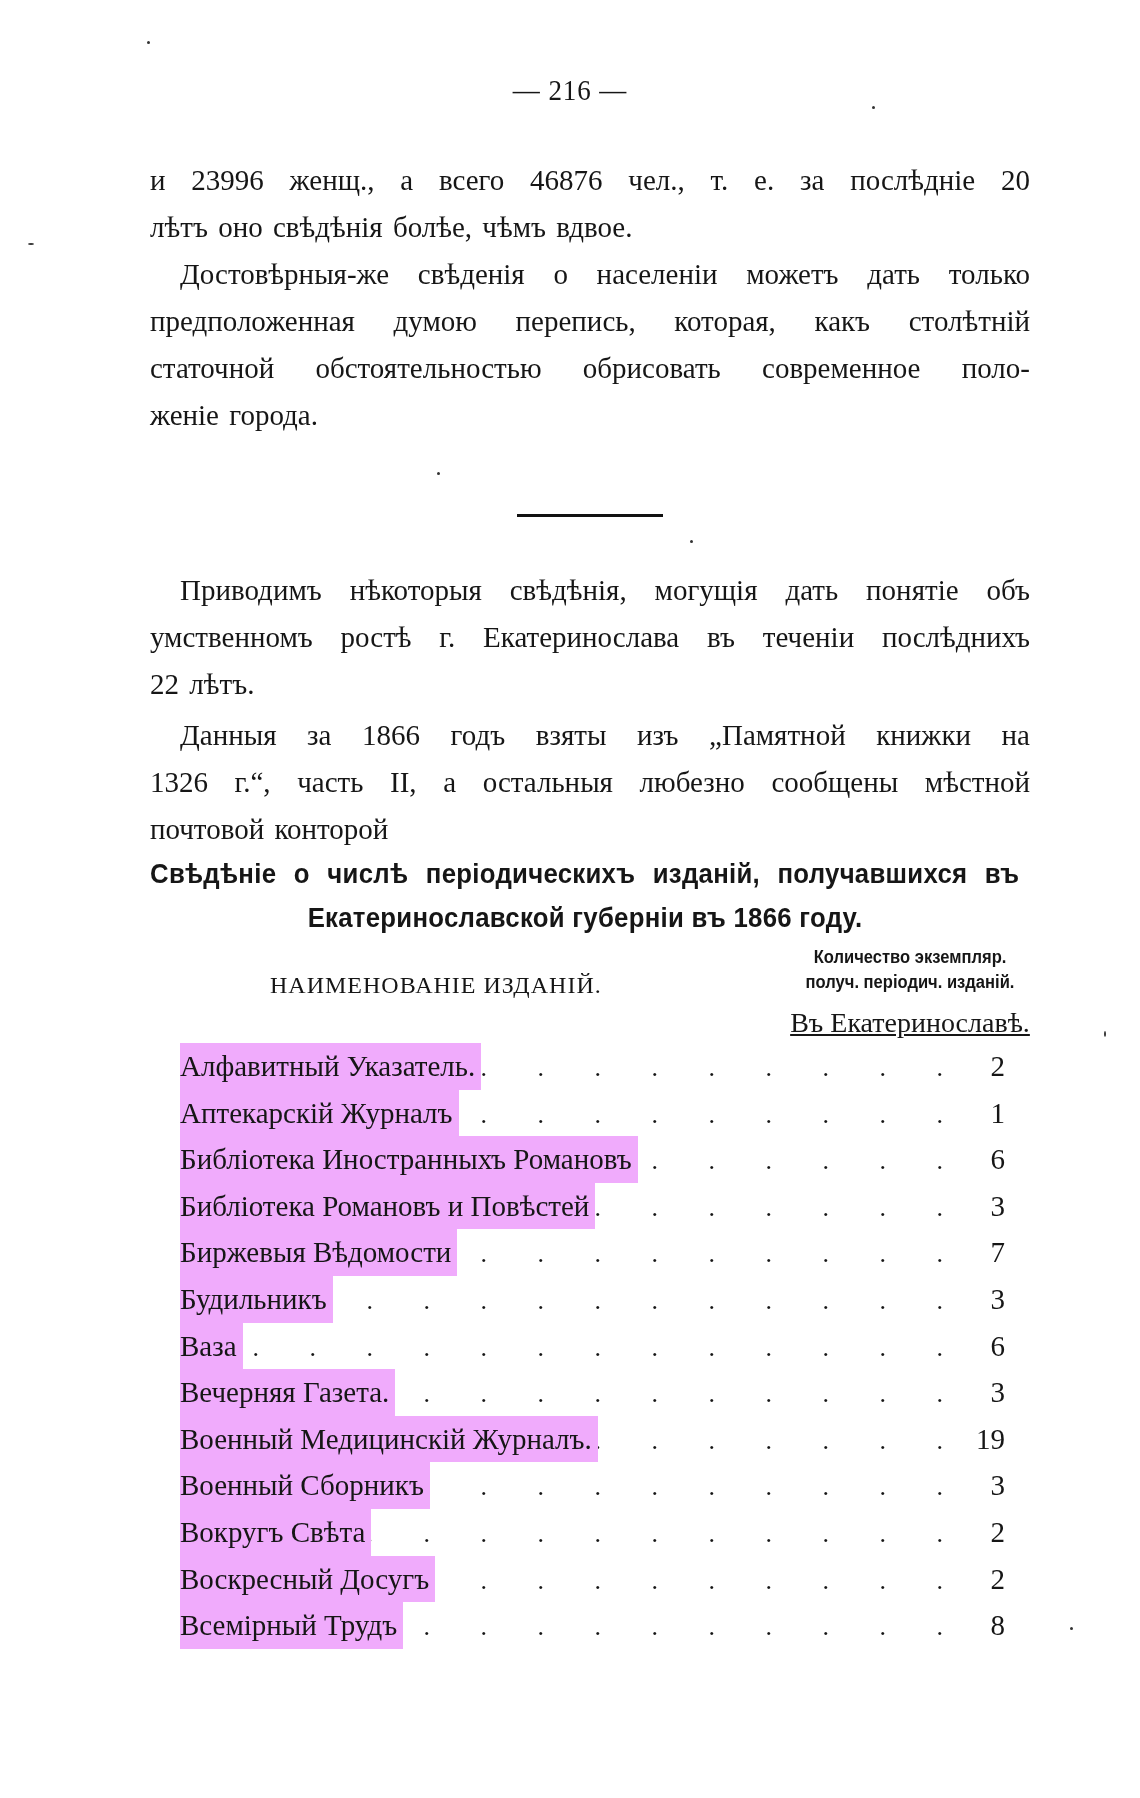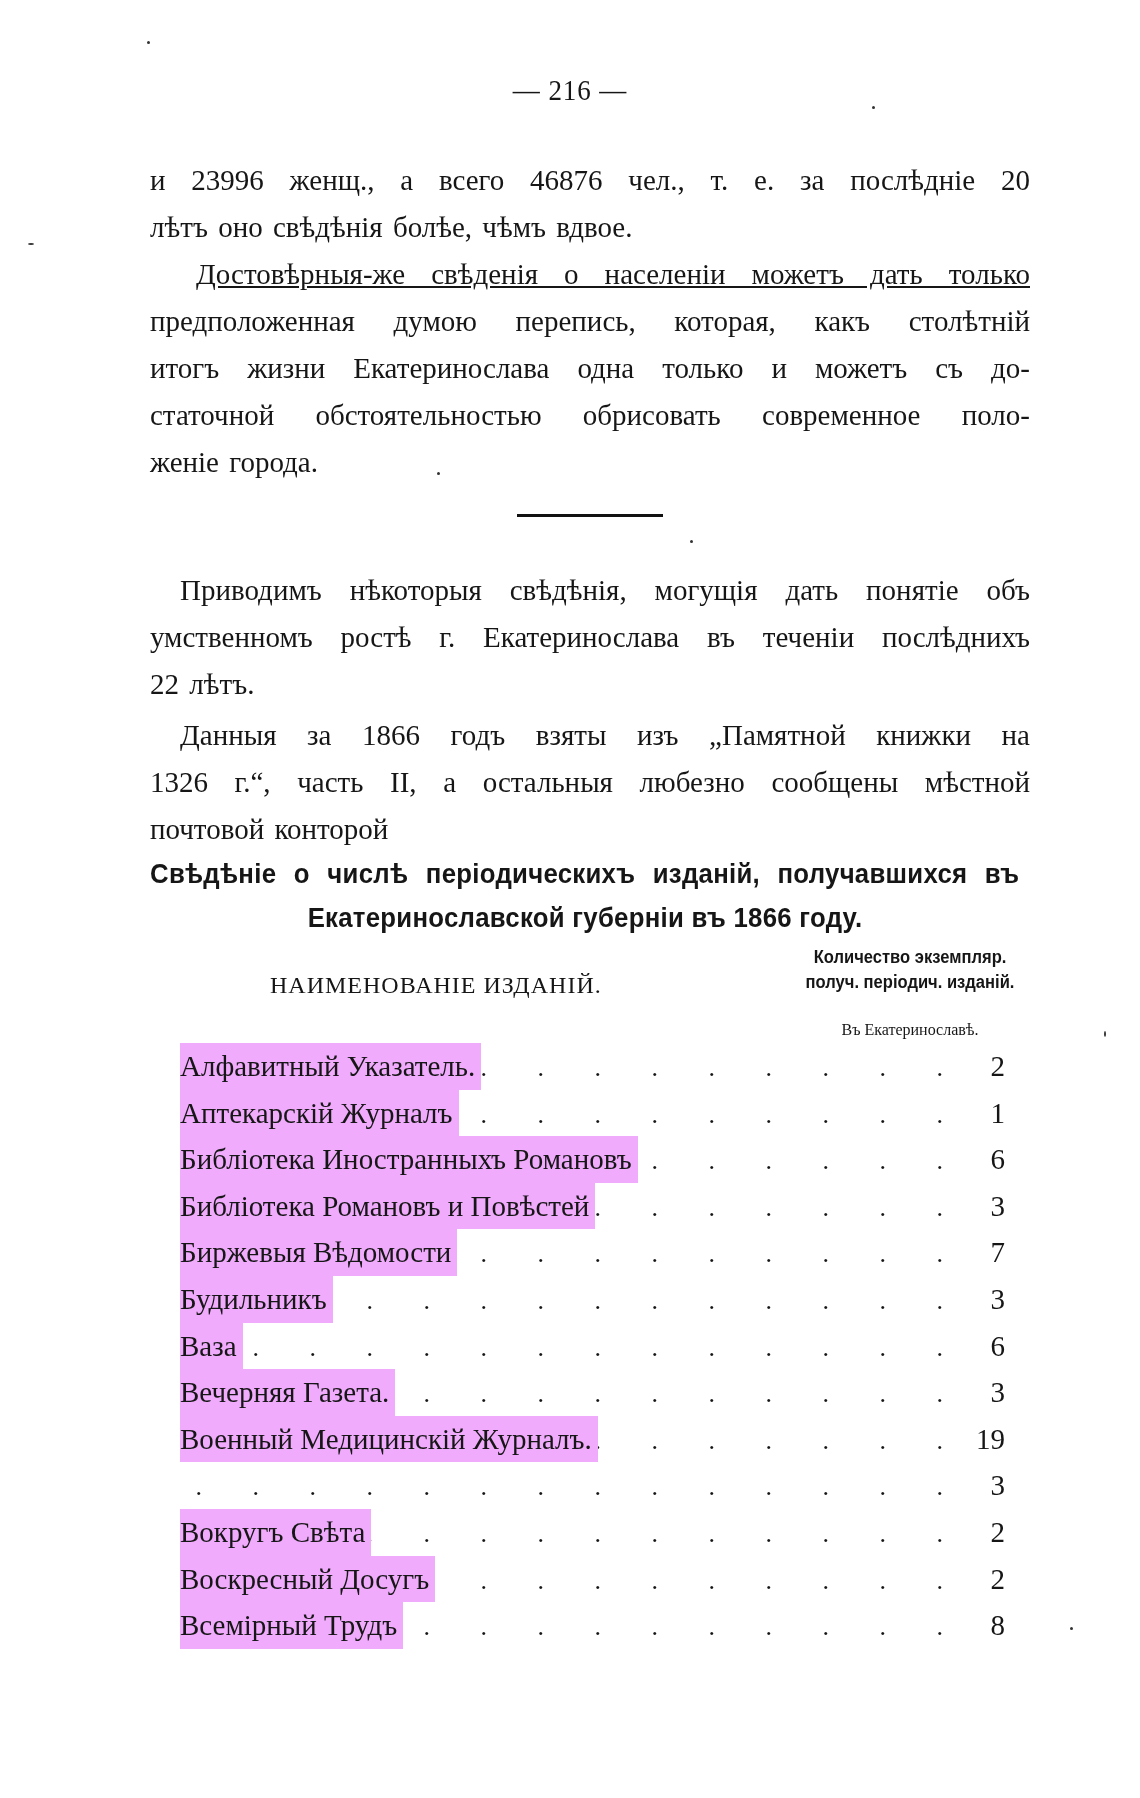--- a/index.html
+++ b/index.html
@@ -45,21 +45,21 @@
       text-align-last: justify;
       text-align: justify;
     }
     .line.last {
       text-align-last: left;
     }
     .block1 { top: 150px; }
     .block1 .l1 { margin-left: -30px; width: 880px; }
     .block1 .l2 { margin-left: -30px; }
     .block2 { top: 244px; }
-    .block2 .l1 { margin-left: 16px; text-decoration: underline; }
+    .block2 .l1 { margin-left: 0; }
     .block2 .cont { margin-left: -30px; width: 880px; }
     .rule {
       position: absolute;
       left: 517px;
       top: 507px;
       width: 146px;
       height: 3px;
       background: #111;
     }
     .block3 { top: 560px; }
@@ -100,23 +100,24 @@
     .col-head-right .h1, .col-head-right .h2 {
       display: block;
       font-family: "Liberation Sans", "DejaVu Sans", sans-serif;
       font-weight: bold;
       font-size: 18px;
       line-height: 25px;
       transform: scaleX(0.92);
     }
     .col-head-right .h3 {
       display: block;
-      font-size: 16px;
+      font-size: 28px;
       line-height: 36px;
-      margin-top: 17px;
+      margin-top: 10px;
+      text-decoration: underline;
     }
     .rows {
       position: absolute;
       left: 180px;
       top: 1036px;
       width: 825px;
     }
     .row {
       position: relative;
       height: 46.6px;
@@ -160,21 +161,20 @@
   <div class="page-number">— 216 —</div>
 
   <div class="text-block block1">
     <span class="line l1">и 23996 женщ., а всего 46876 чел., т. е. за послѣдніе 20</span>
     <span class="line l2 last">лѣтъ оно свѣдѣнія болѣе, чѣмъ вдвое.</span>
   </div>
 
   <div class="text-block block2">
     <span class="line l1">Достовѣрныя-же свѣденія о населеніи можетъ дать только</span>
     <span class="line cont">предположенная думою перепись, которая, какъ столѣтній</span>
-    <span class="line cont">итогъ жизни Екатеринослава одна только и можетъ съ до-</span>
     <span class="line cont">статочной обстоятельностью обрисовать современное поло-</span>
     <span class="line cont last">женіе города.</span>
   </div>
 
   <div class="rule"></div>
 
   <div class="text-block block3">
     <span class="line">Приводимъ нѣкоторыя свѣдѣнія, могущія дать понятіе объ</span>
     <span class="line cont">умственномъ ростѣ г. Екатеринослава въ теченіи послѣднихъ</span>
     <span class="line cont last">22 лѣтъ.</span>
@@ -239,20 +239,21 @@
         <span class="name">Вечерняя Газета.</span>
         <span class="leader">. . . . . . . . . . . . . . . . . . . . . . . . .</span>
         <span class="count">3</span>
       </div>
       <div class="row">
         <span class="name">Военный Медицинскій Журналъ.</span>
         <span class="leader">. . . . . . . . . . . . . . . . . . . . . . . . .</span>
         <span class="count">19</span>
       </div>
       <div class="row">
+        <span class="name">Военный Сборникъ</span>
         <span class="leader">. . . . . . . . . . . . . . . . . . . . . . . . .</span>
         <span class="count">3</span>
       </div>
       <div class="row">
         <span class="name">Вокругъ Свѣта</span>
         <span class="leader">. . . . . . . . . . . . . . . . . . . . . . . . .</span>
         <span class="count">2</span>
       </div>
       <div class="row">
         <span class="name">Воскресный Досугъ</span>

